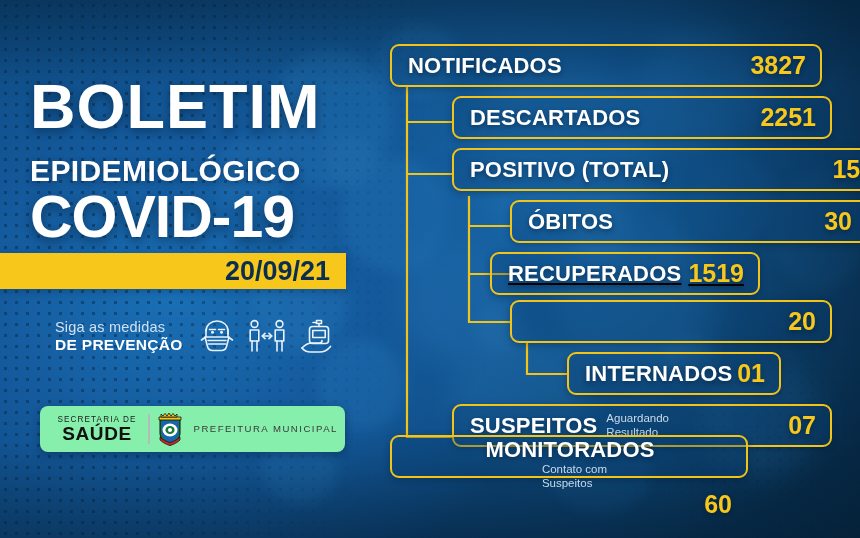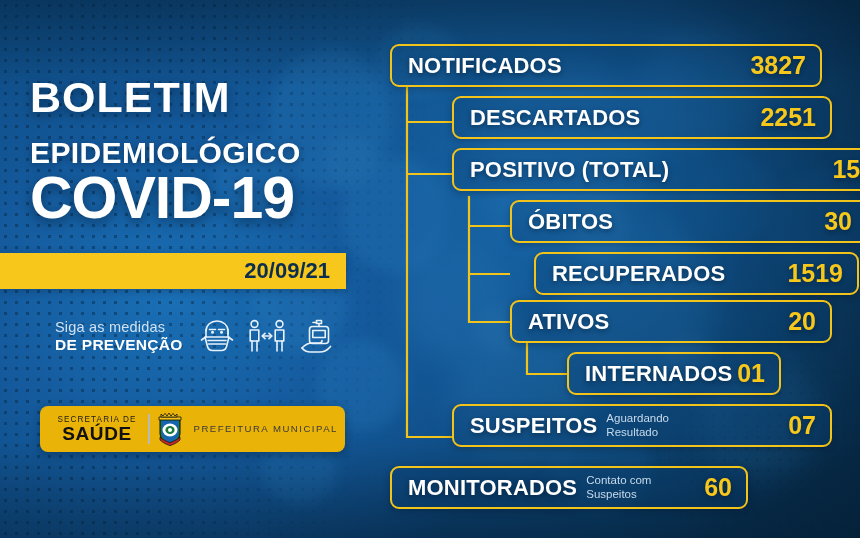--- a/index.html
+++ b/index.html
@@ -42,21 +42,21 @@
       linear-gradient(180deg, rgba(4,26,46,.42) 0%, rgba(4,26,46,0) 16%),
       linear-gradient(0deg, rgba(4,26,46,.40) 0%, rgba(4,26,46,0) 18%),
       linear-gradient(270deg, rgba(4,26,46,.34) 0%, rgba(4,26,46,0) 22%);
   }
 
   
   .left { position:absolute; left:0; top:0; width:400px; height:538px; }
 
   .title-block { position:absolute; left:30px; top:78px; width:330px; }
   .t-boletim {
-    font-size:43px; line-height:.92; font-weight:bold; color:#ffffff;
+    font-size:63px; line-height:.92; font-weight:bold; color:#ffffff;
     letter-spacing:1px;
     text-shadow:0 3px 10px rgba(2,20,38,.45);
   }
   .t-epi {
     font-size:30px; line-height:1.12; font-weight:bold; color:#ffffff;
     letter-spacing:.4px; margin-top:18px;
     text-shadow:0 2px 7px rgba(2,20,38,.42);
   }
   .t-covid {
     font-size:59px; line-height:.96; font-weight:bold; color:#ffffff;
@@ -65,35 +65,35 @@
   }
 
   .date-banner {
     position:absolute; left:0; top:253px; width:346px; height:36px;
     background:#F7C71B;
     display:flex; align-items:center; justify-content:flex-end;
     padding-right:16px;
     box-shadow:0 2px 8px rgba(2,20,38,.28);
   }
   .date-banner span {
-    font-size:22px; font-weight:bold; color:#0b2e50; letter-spacing:0px;
+    font-size:27px; font-weight:bold; color:#0b2e50; letter-spacing:0px;
   }
 
   
   .prev { position:absolute; left:55px; top:318px; display:flex; align-items:center; gap:17px; }
   .prev-text { text-align:left; }
   .prev-l1 { font-size:14.5px; color:#cfe2f3; line-height:1.25; letter-spacing:.2px; }
   .prev-l2 { font-size:15.5px; color:#ffffff; font-weight:bold; line-height:1.2; letter-spacing:.3px; }
   .prev-icons { display:flex; align-items:center; gap:12px; }
   .prev-icons svg { display:block; }
 
   
   .logobar {
     position:absolute; left:40px; top:406px; width:305px; height:46px;
-    background:#eab308; border-radius:8px;
+    background:#86efac; border-radius:8px;
     display:flex; align-items:center;
     box-shadow:0 3px 10px rgba(2,20,38,.35);
   }
   .lb-saude { width:108px; text-align:center; padding-left:6px; }
   .lb-saude .s1 { font-size:8.2px; color:#1c1c1c; letter-spacing:1.1px; line-height:1.1; }
   .lb-saude .s2 { font-size:19px; color:#111; font-weight:bold; letter-spacing:.6px; line-height:1.05; }
   .lb-div { width:1.5px; height:30px; background:#b9b9b9; }
   .lb-crest { width:40px; display:flex; align-items:center; justify-content:center; }
   .lb-city { padding-left:4px; }
   .lb-city .c1 { font-size:23px; font-weight:bold; color:#111; letter-spacing:-.3px; line-height:1.02; }
@@ -295,41 +295,40 @@
     <div class="row" style="left:452px; top:148px; width:452px;">
       <span class="label">POSITIVO (TOTAL)</span>
       <span class="value">1569</span>
     </div>
 
     <div class="row" style="left:510px; top:200px; width:358px;">
       <span class="label">ÓBITOS</span>
       <span class="value">30</span>
     </div>
 
-    <div class="row" style="left:534px; top:252px; width:325px;">
+    <div class="row" style="left:490px; top:252px; width:270px;text-decoration:underline;">
       <span class="label">RECUPERADOS</span>
       <span class="value">1519</span>
     </div>
 
     <div class="row" style="left:510px; top:300px; width:322px;">
-      <span class="label">ATIVOS</span>
       <span class="value">20</span>
     </div>
 
     <div class="row" style="left:567px; top:352px; width:214px;">
       <span class="label">INTERNADOS</span>
       <span class="value">01</span>
     </div>
 
     <div class="row" style="left:452px; top:404px; width:380px;">
       <span class="label">SUSPEITOS</span>
       <span class="sublabel">Aguardando<br>Resultado</span>
       <span class="value">07</span>
     </div>
 
-    <div class="row" style="left:390px; top:466px; width:358px;">
+    <div class="row" style="left:390px; top:435px; width:358px;flex-direction:column;">
       <span class="label">MONITORADOS</span>
       <span class="sublabel">Contato com<br>Suspeitos</span>
       <span class="value">60</span>
     </div>
 
   </div>
 </div>
 
 </body></html>

